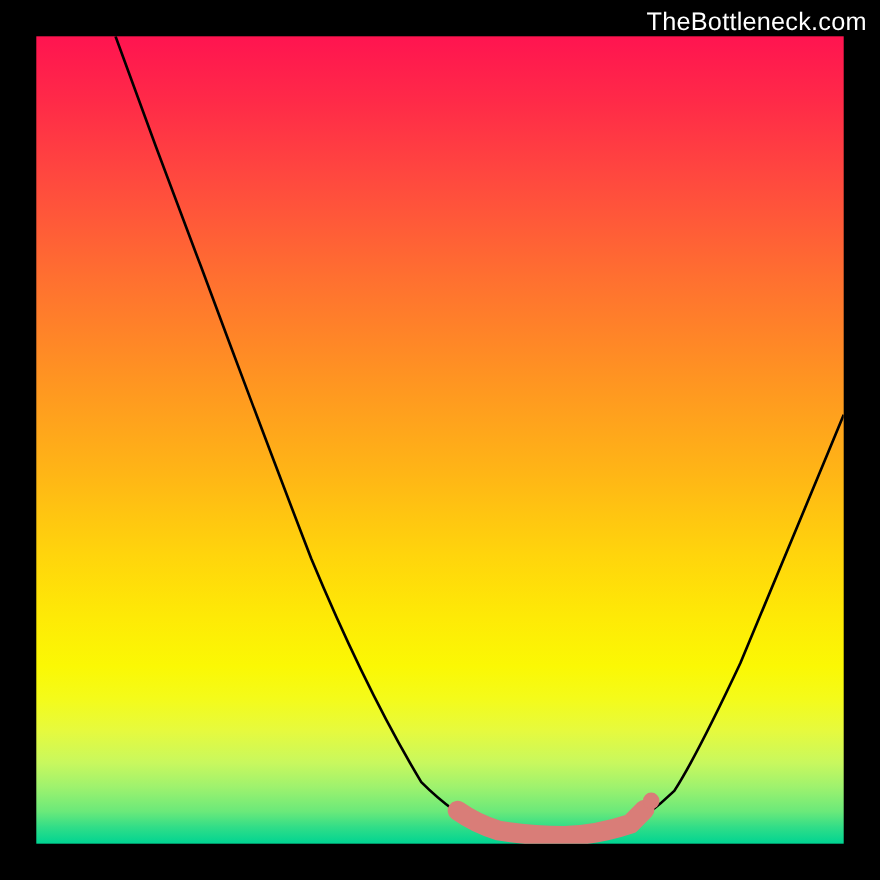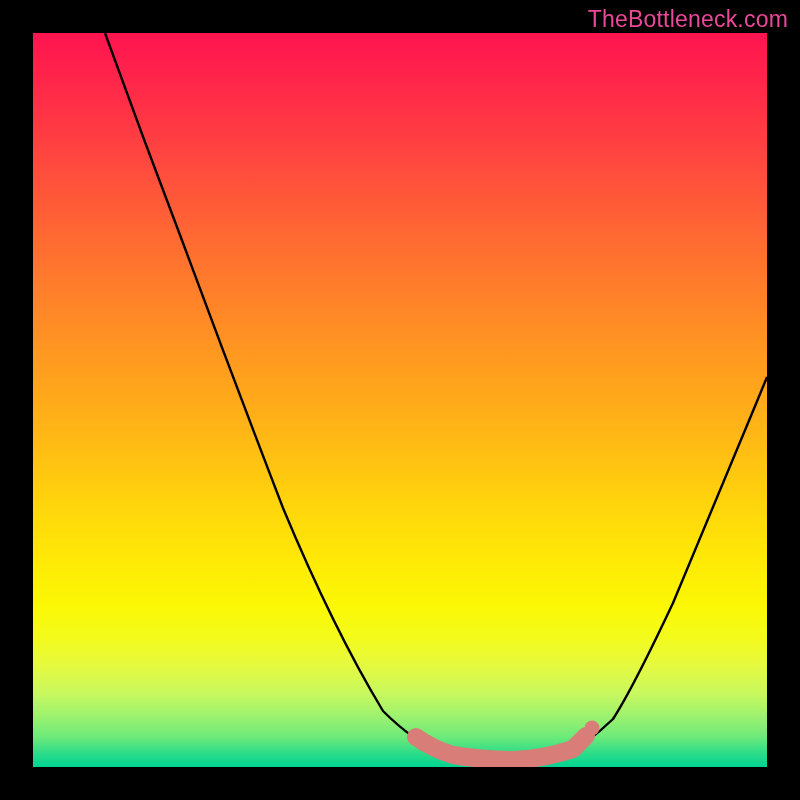--- a/index.html
+++ b/index.html
@@ -50,21 +50,21 @@
     position: absolute;
     left: 0;
     top: 0;
     width: 734px;
     height: 734px;
   }
   .watermark {
     position: absolute;
     top: 6px;
     right: 12px;
-    color: #ec4899;
+    color: #ffffff;
     font-size: 23px;
     font-weight: 400;
     letter-spacing: 0.2px;
   }
 </style>
 </head>
 <body>
 
 <div class="frame">
   <div class="plot-area">

